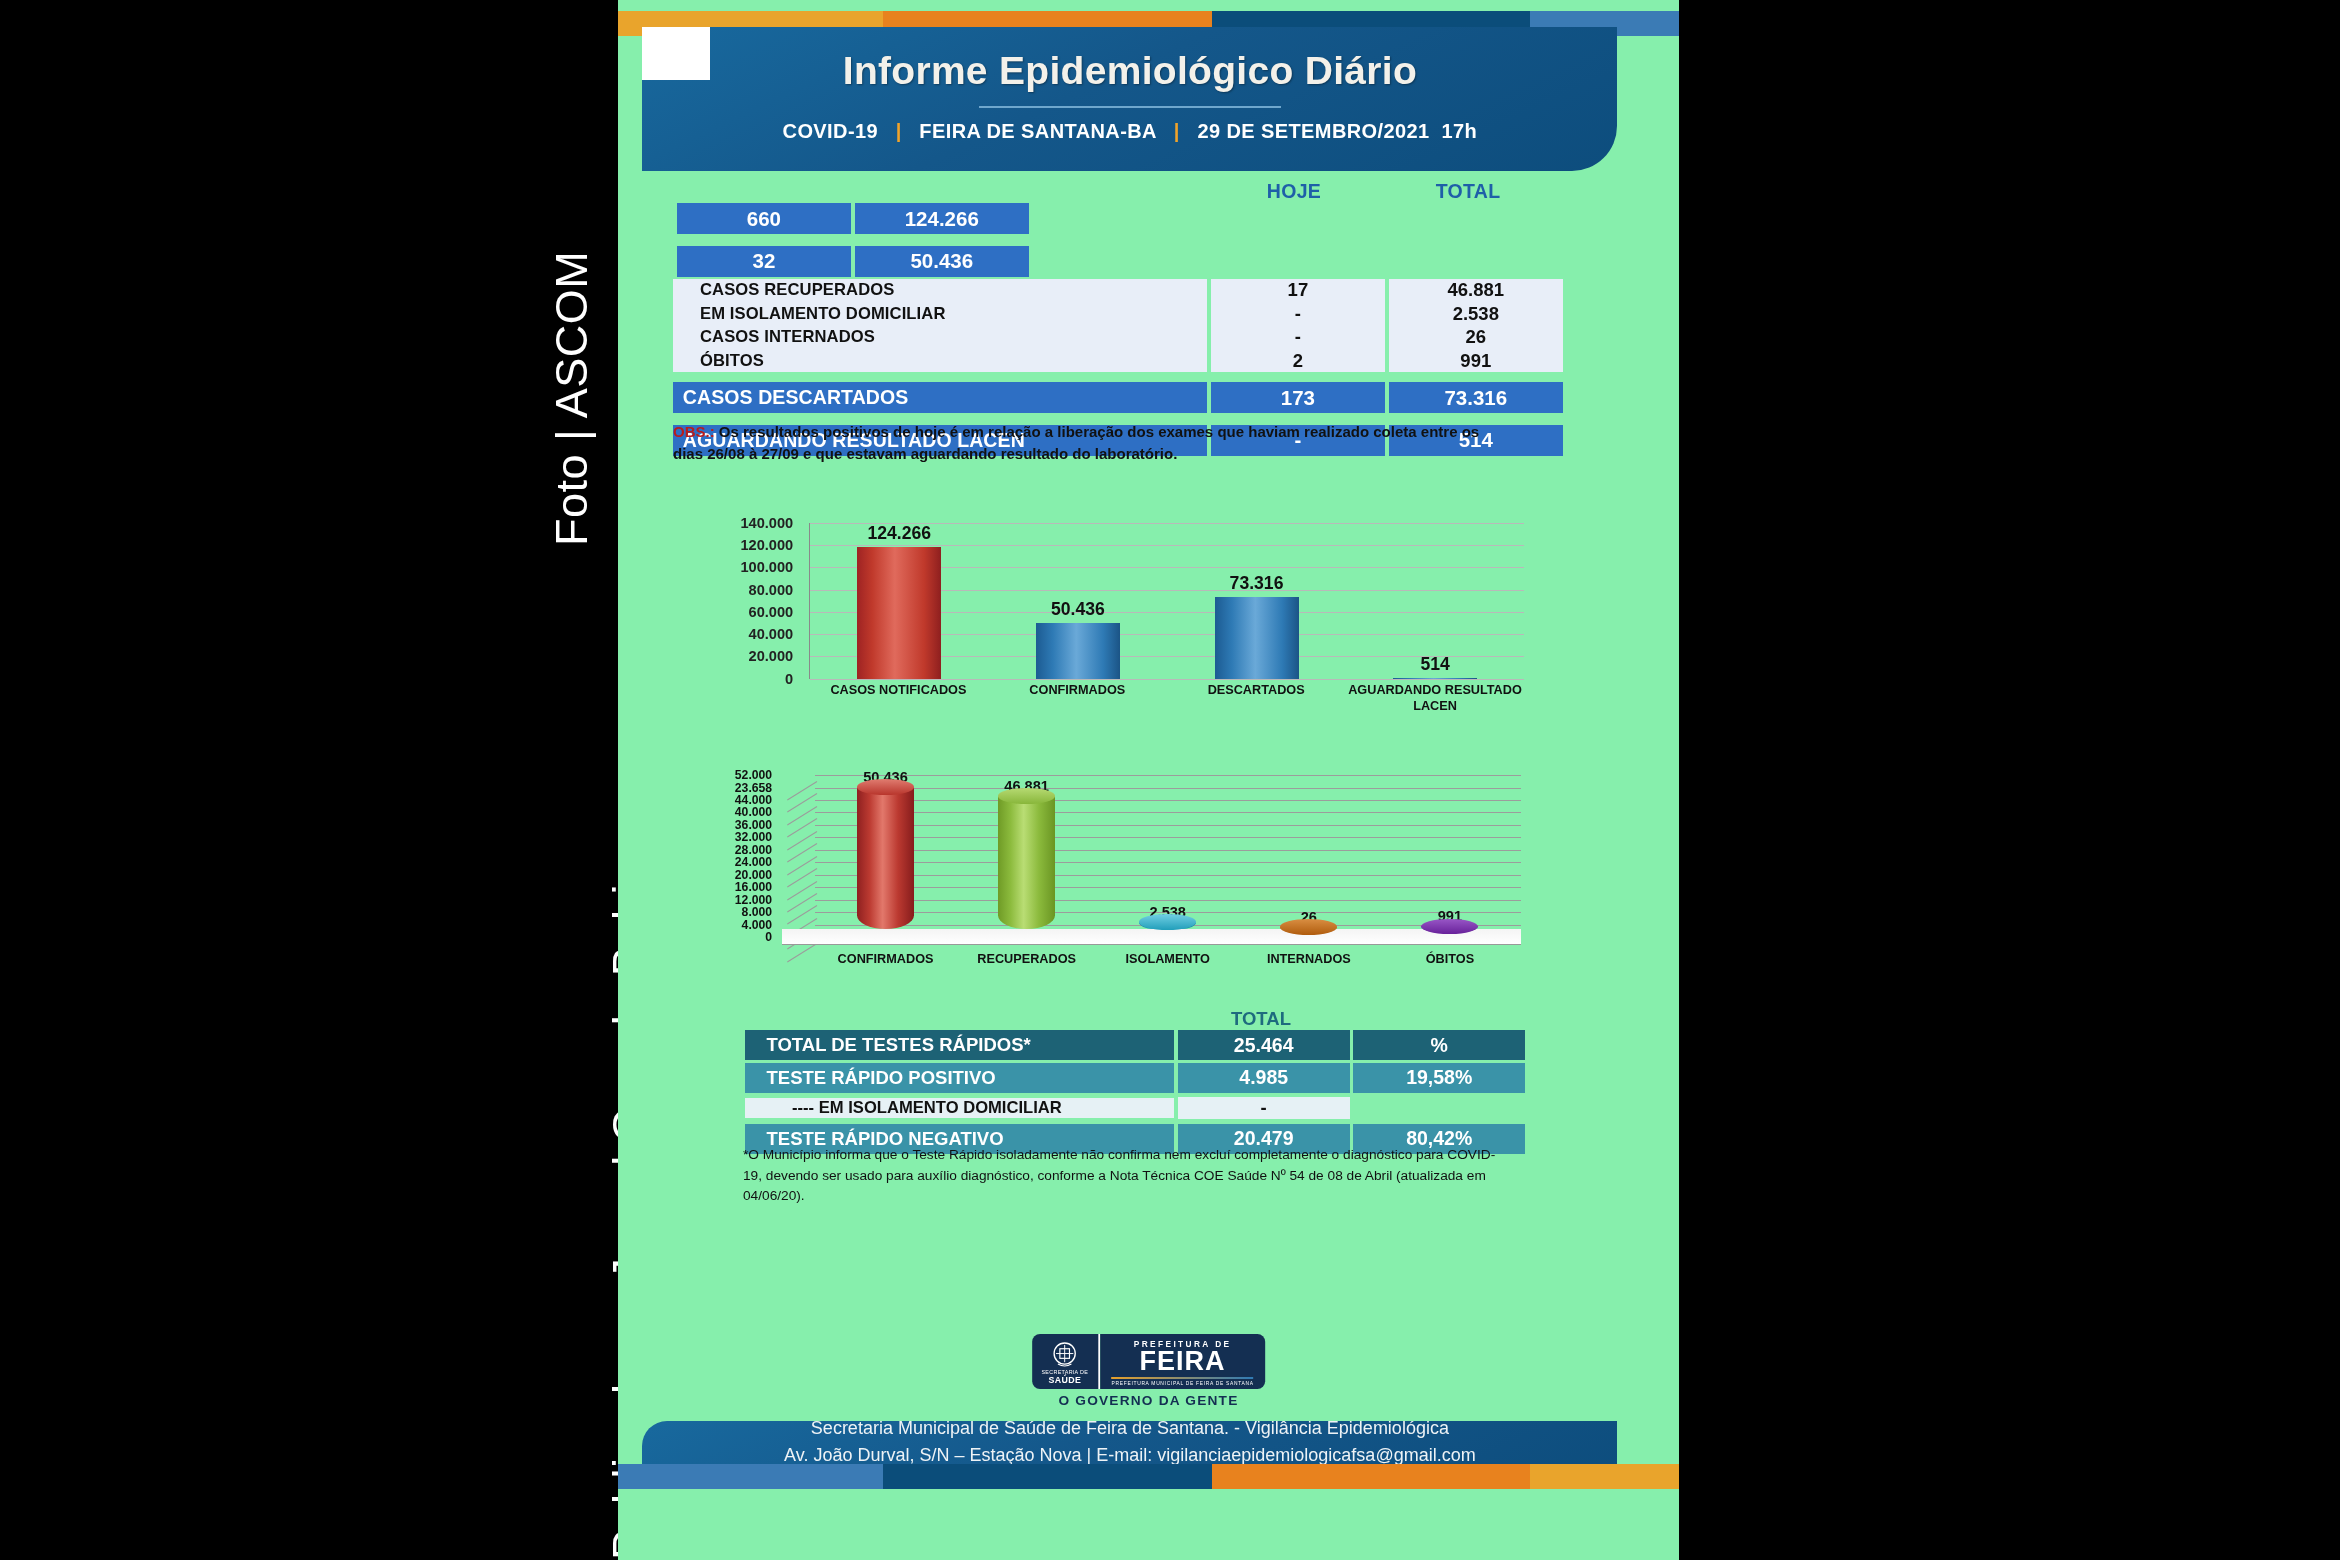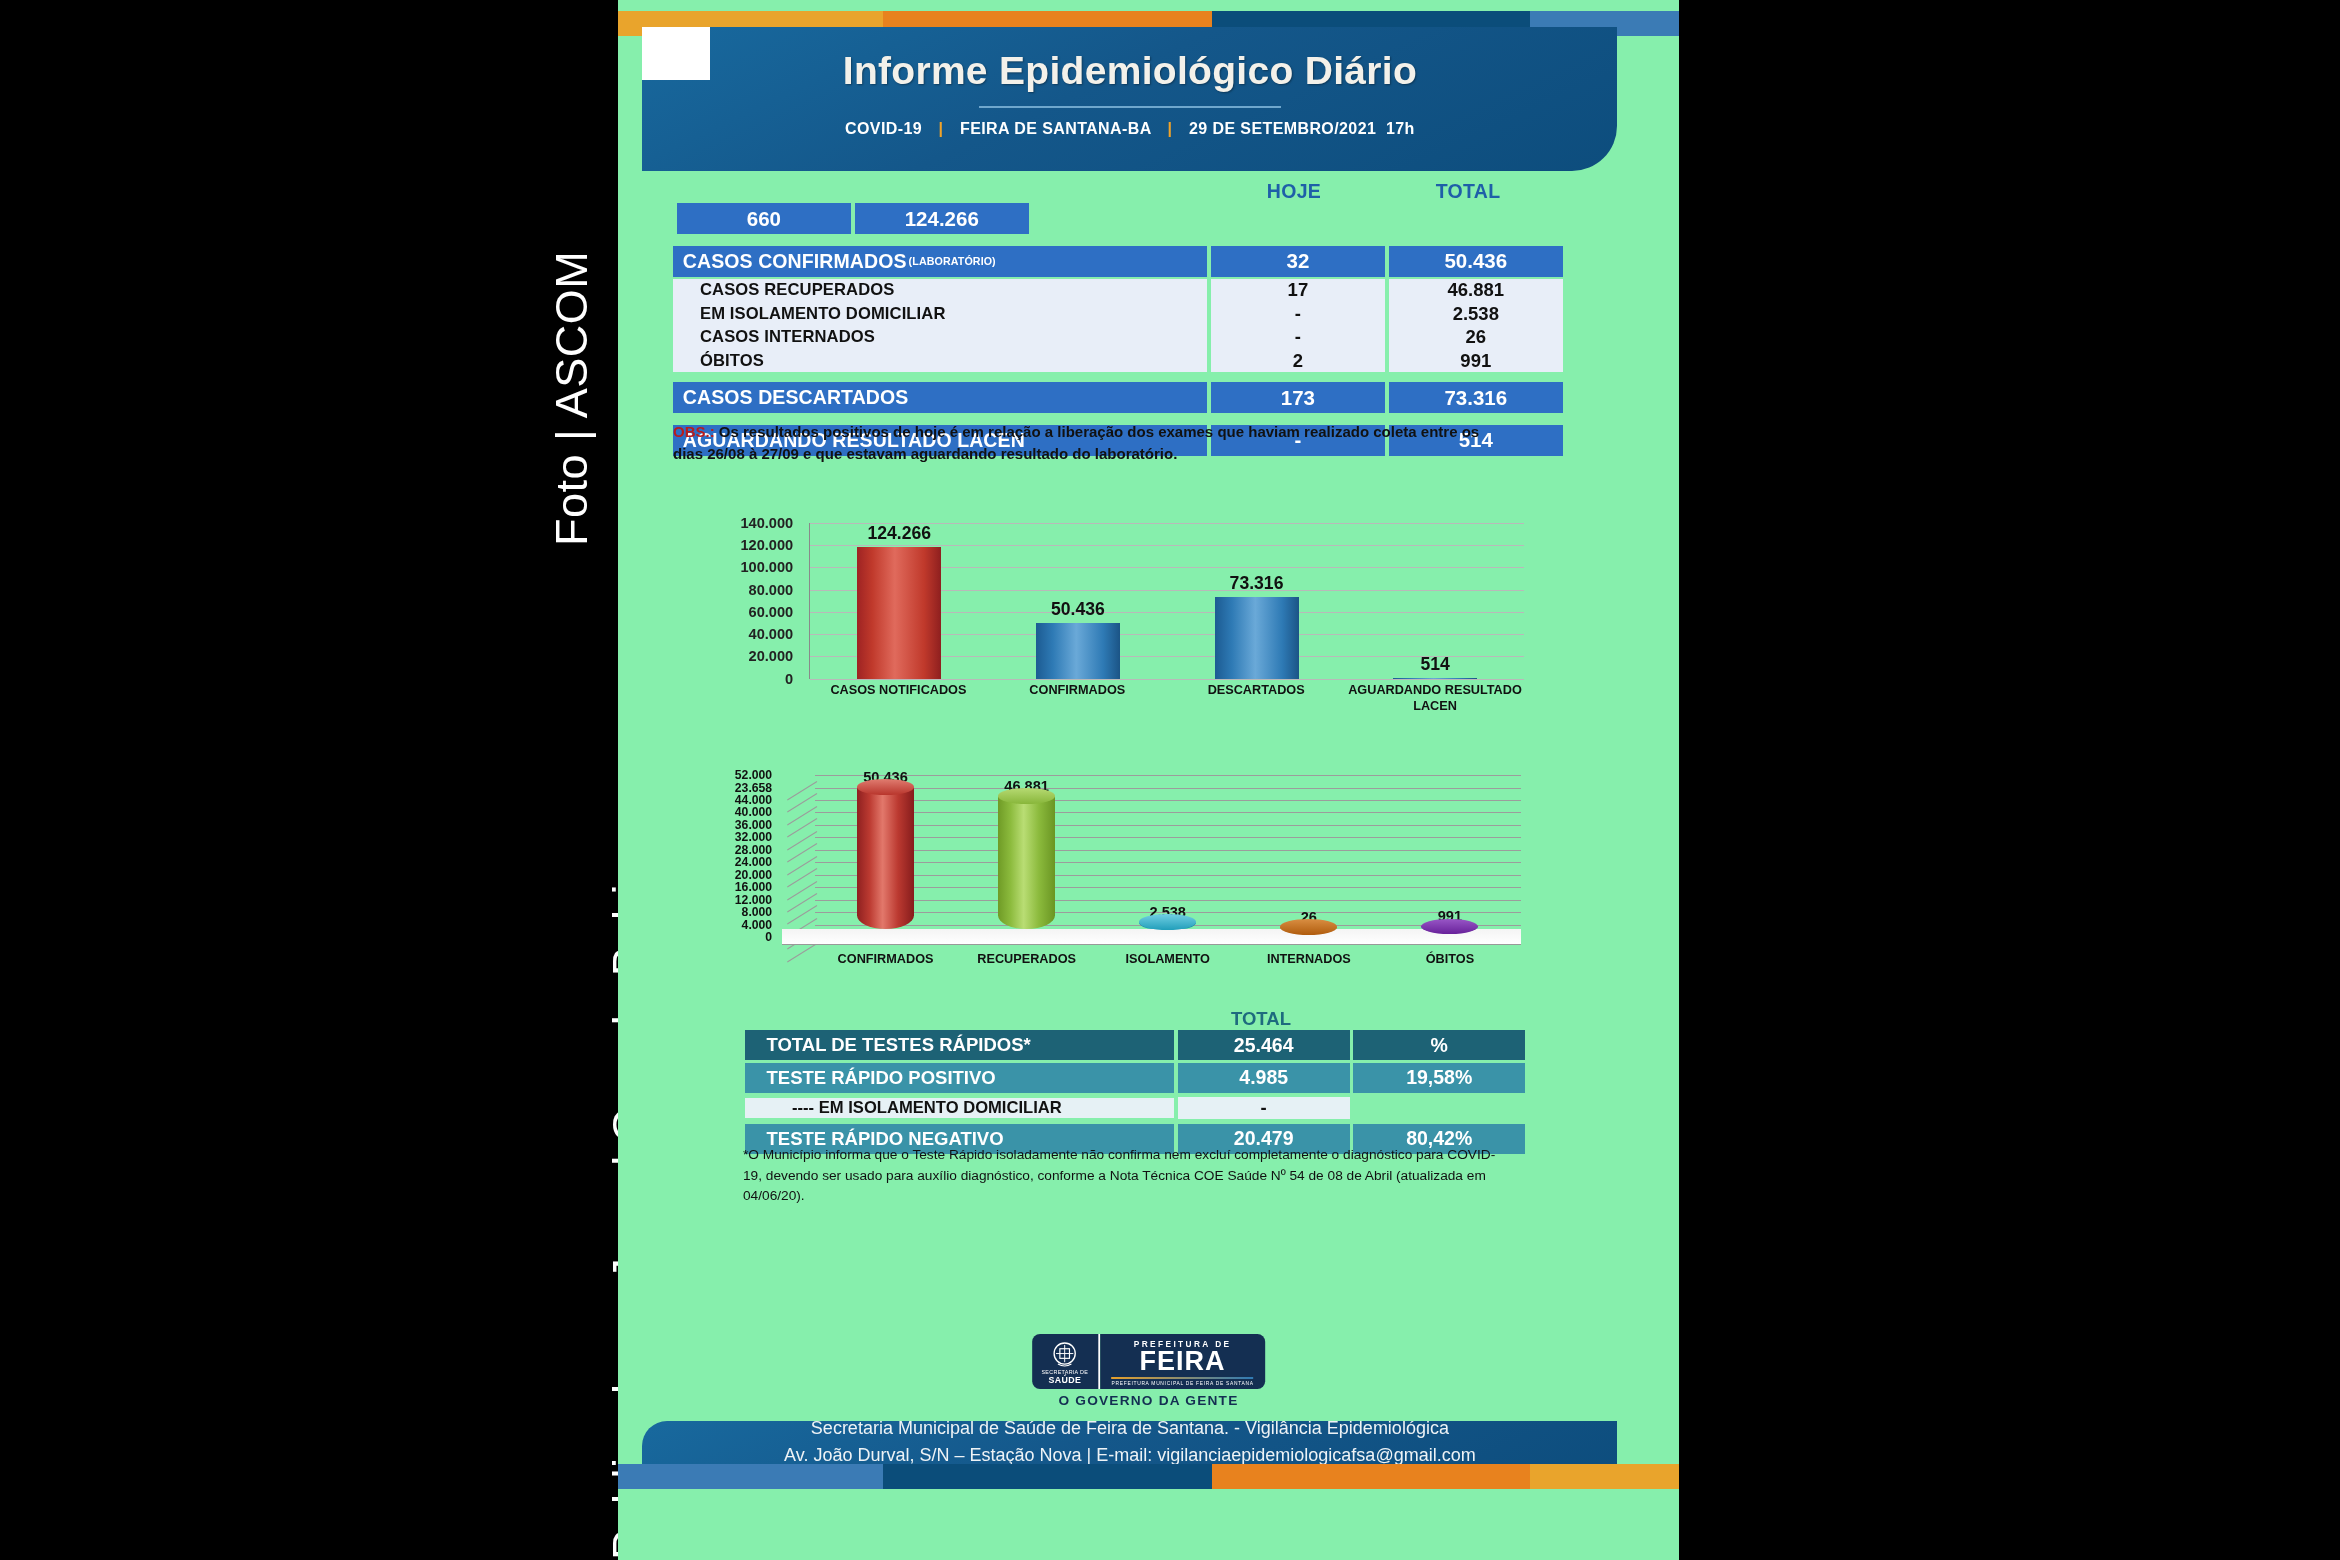--- a/index.html
+++ b/index.html
@@ -44,21 +44,21 @@
   .hdr::before {
     content:""; position:absolute; left:0; top:0; width:68px; height:53px;
     background:#fff; border-radius:0 0 0 0;
   }
   .hdr-inner { position: relative; z-index: 2; text-align: center; padding-top: 21.5px; }
   .hdr h1 {
     color: #f3f1ea; font-size: 39px; font-weight: bold; letter-spacing: 0.3px;
     text-shadow: 1px 1px 2px rgba(0,0,0,.35);
   }
   .hdr-rule { width: 302px; height: 2px; background: #6fa7cd; margin: 13.7px auto 11.7px; }
-  .hdr-sub { color: #fff; font-size: 16px; font-weight: bold; letter-spacing: 0.4px; }
+  .hdr-sub { color: #fff; font-size: 20px; font-weight: bold; letter-spacing: 0.4px; }
   .hdr-sub .sep { color: #f0a32a; margin: 0 11.7px; font-weight: bold; }
 
   
   .tbl { position: absolute; left: 55px; top: 178px; width: 915px; }
   .tbl .colhead { display: flex; height: 25px; align-items: flex-end; }
   .tbl .colhead .lab { flex: 0 0 534px; }
   .tbl .colhead .h {
     flex: 0 0 1; width: 174px; text-align: center;
     color: #1e5fa8; font-size: 19.5px; font-weight: bold; letter-spacing: 0.3px;
   }
@@ -227,21 +227,20 @@
         <div class="h">HOJE</div>
         <div class="h">TOTAL</div>
       </div>
       <div id="main-rows">
           <div class="trow head">
             <div class="v">660</div>
             <div class="v">124.266</div>
           </div>
           <div class="spacer"></div>
           <div class="trow head">
-            <div class="lab">CASOS CONFIRMADOS<span class="small">(LABORATÓRIO)</span></div>
             <div class="v">32</div>
             <div class="v">50.436</div>
           </div>
           <div class="trow sub">
             <div class="lab">CASOS RECUPERADOS</div>
             <div class="v">17</div>
             <div class="v">46.881</div>
           </div>
           <div class="trow sub">
             <div class="lab">EM ISOLAMENTO DOMICILIAR</div>

